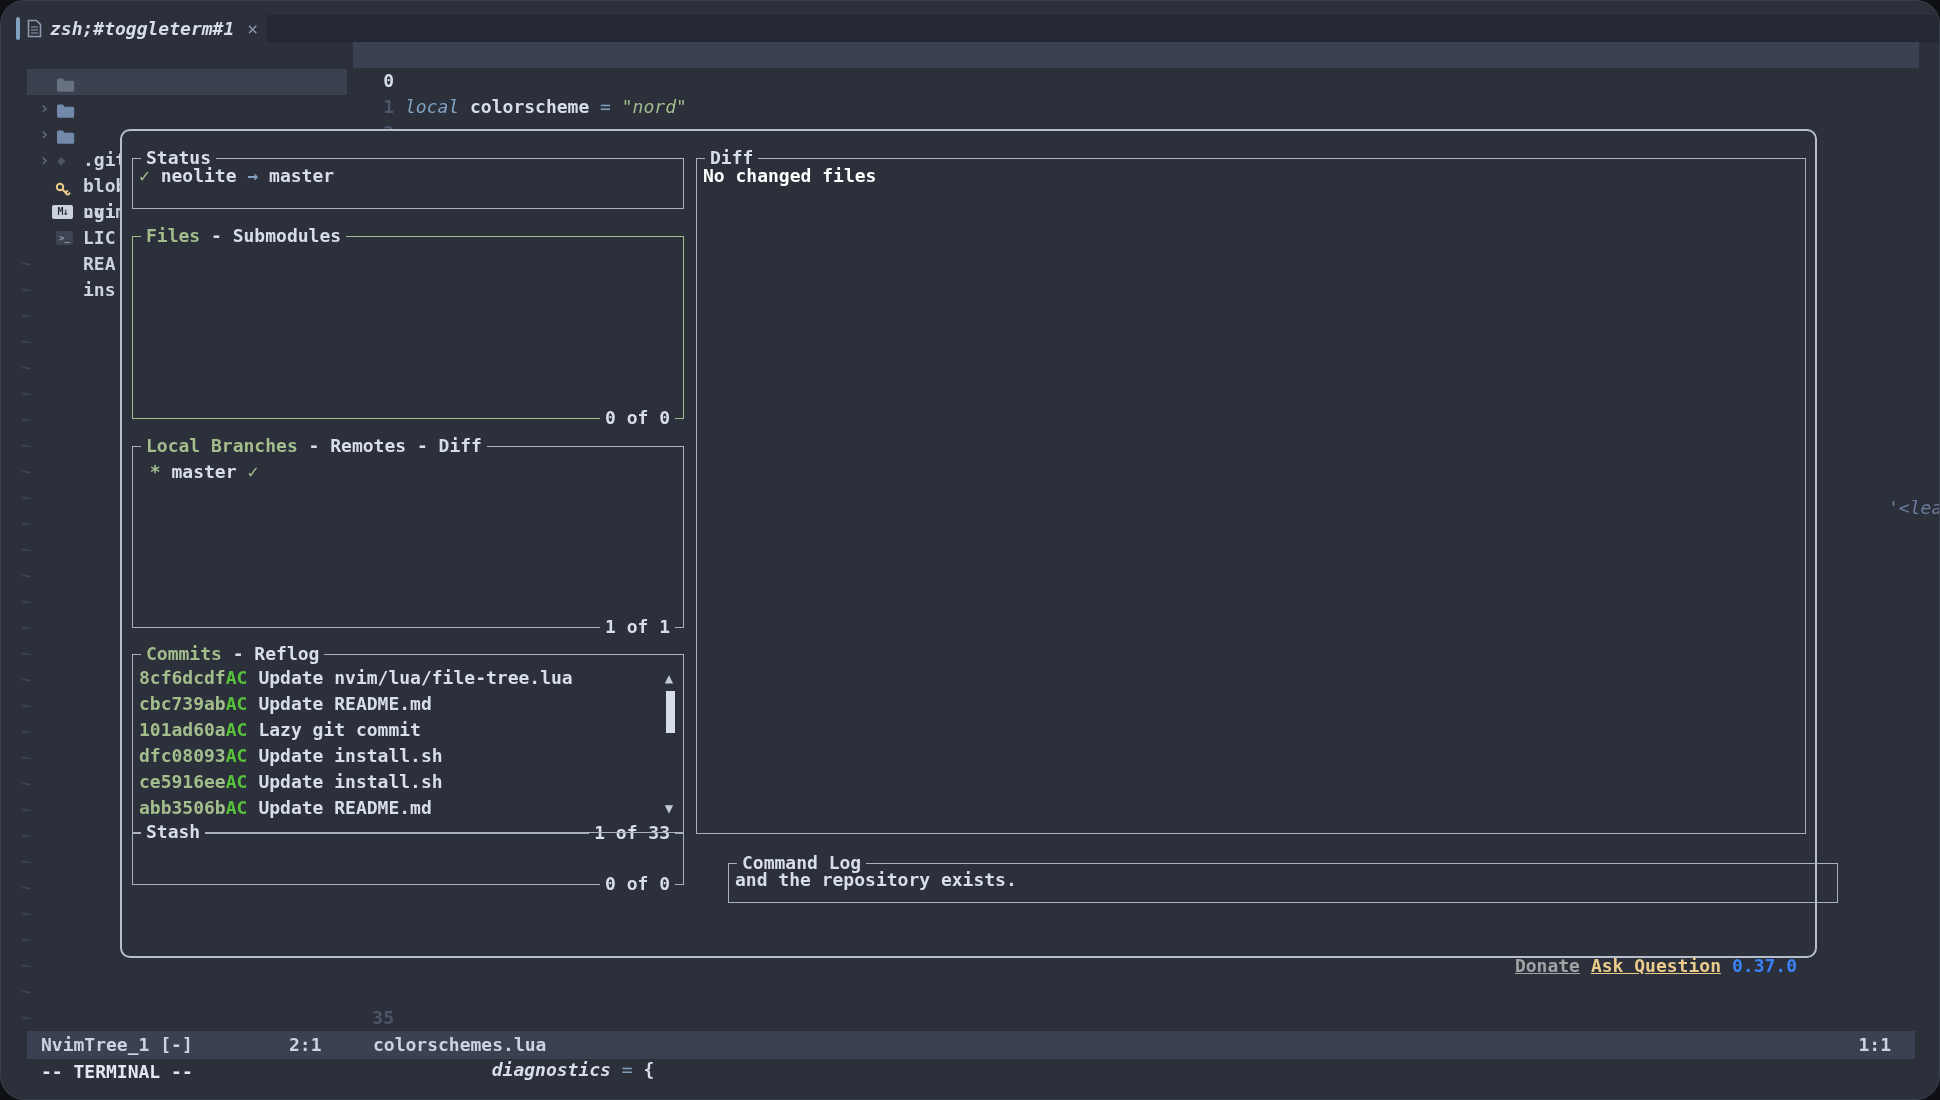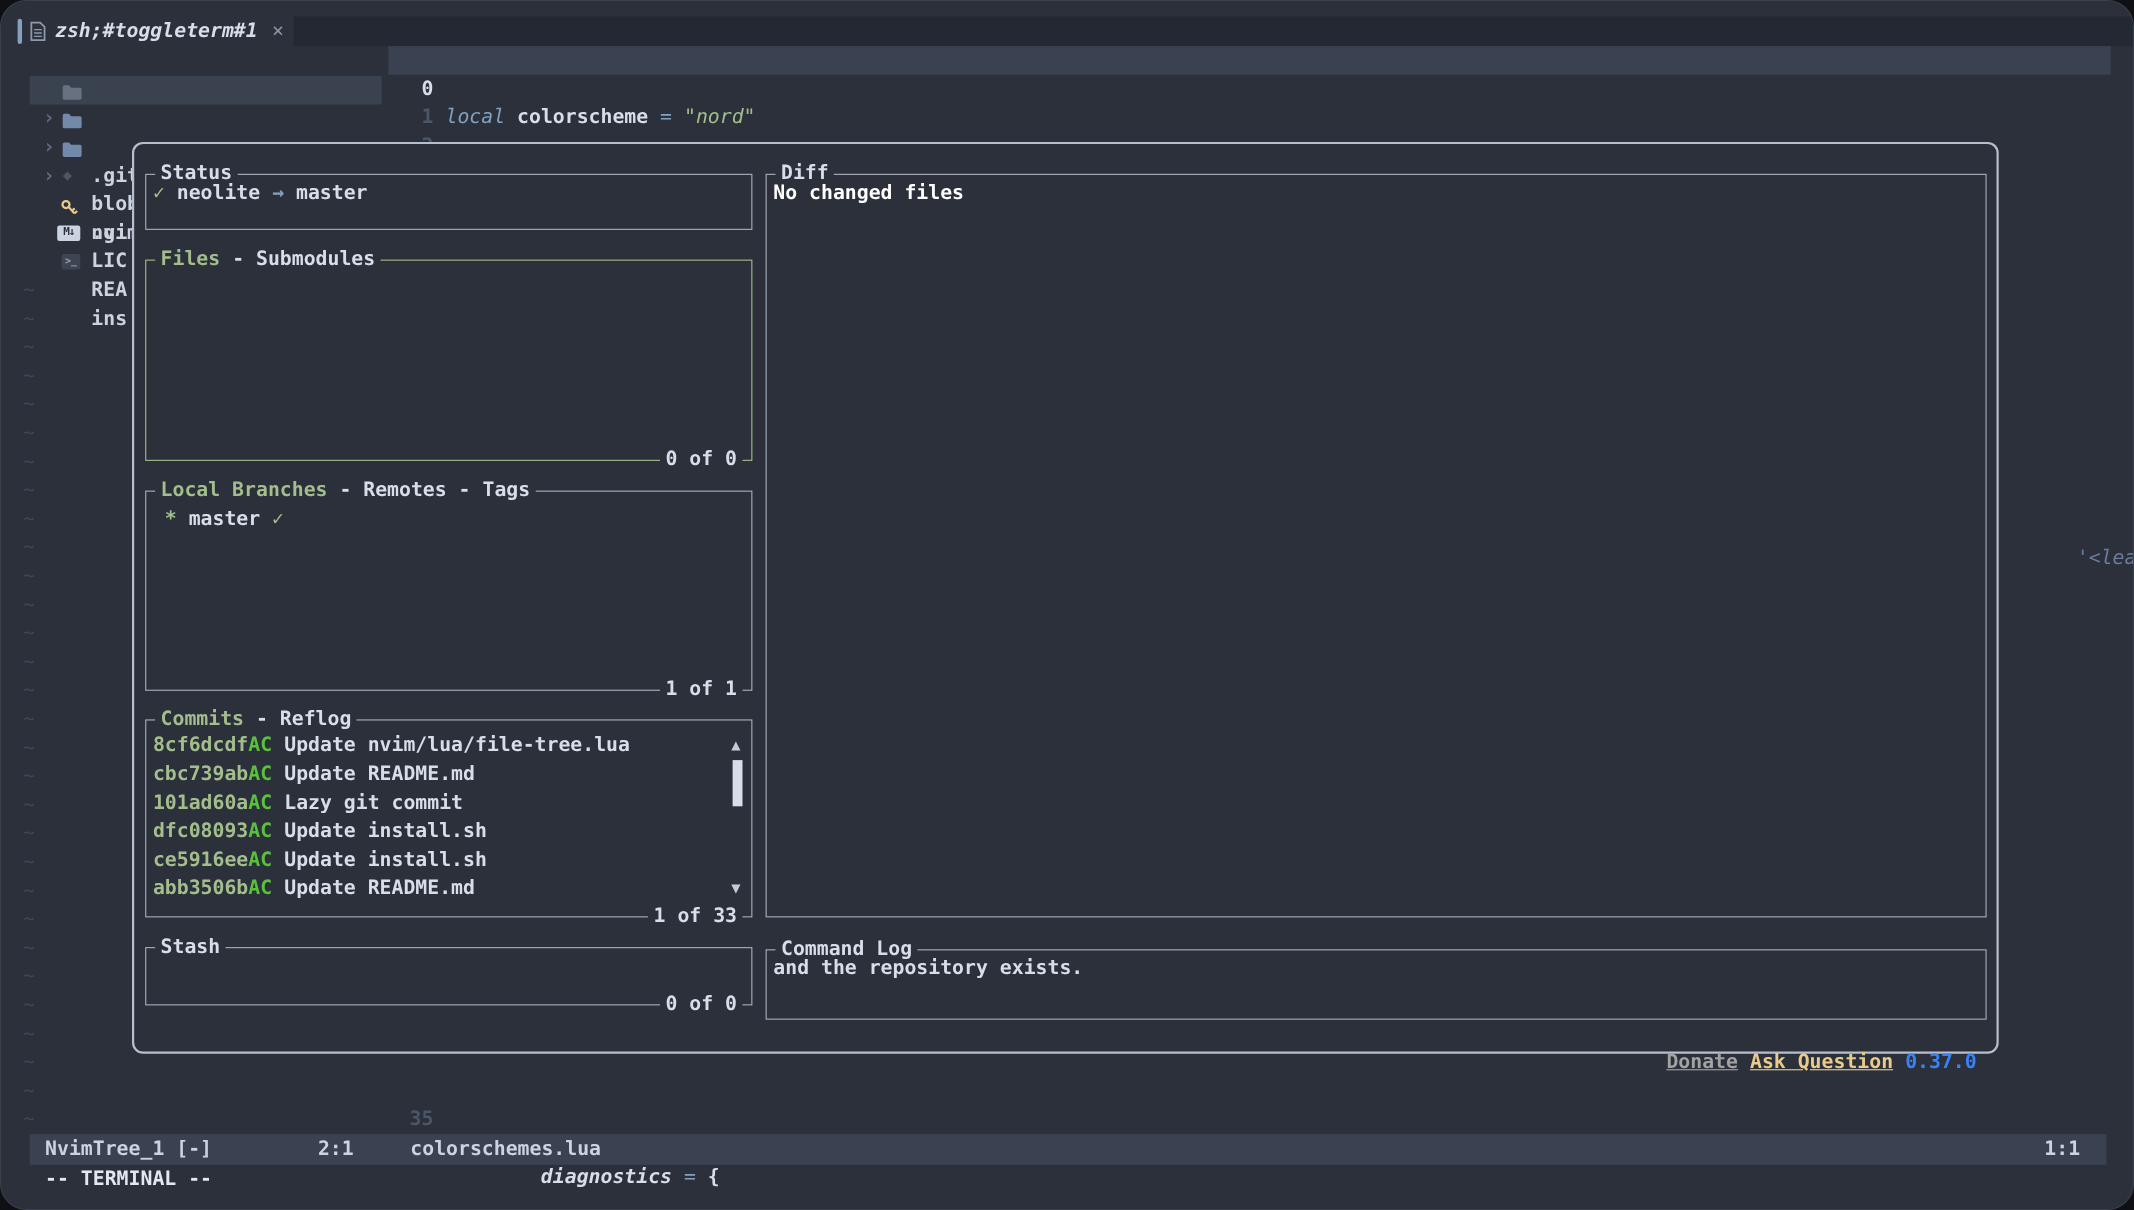--- a/index.html
+++ b/index.html
@@ -196,50 +196,50 @@
       <div class="p-title"><span class="tk-white">Status</span></div>
       <div class="prow" style="top:4px;"><span class="tk-green">✓</span><span class="tk-white"> neolite </span><span class="tk-blue">→</span><span class="tk-white"> master</span></div>
     </div>
 
     <div class="panel focused" style="left:10px;top:105px;width:552px;height:183px;">
       <div class="p-title"><span class="tk-green">Files</span><span class="tk-white"> - Submodules</span></div>
       <div class="p-count">0 of 0</div>
     </div>
 
     <div class="panel" style="left:10px;top:315px;width:552px;height:182px;">
-      <div class="p-title"><span class="tk-green">Local Branches</span><span class="tk-white"> - Remotes - Tags</span></div>
+      <div class="p-title"><span class="tk-green">Local Branches</span><span class="tk-white"> - Remotes - Diff</span></div>
       <div class="prow" style="top:12px;"><span class="tk-green"> * </span><span class="tk-white">master </span><span class="tk-green">✓</span></div>
       <div class="p-count">1 of 1</div>
     </div>
 
     <div class="panel" style="left:10px;top:523px;width:552px;height:180px;">
       <div class="p-title"><span class="tk-green">Commits</span><span class="tk-white"> - Reflog</span></div>
       <div class="prow" style="top:10px;"><span class="c-hash">8cf6dcdf</span><span class="c-flags">AC</span><span class="c-msg">Update nvim/lua/file-tree.lua</span></div>
       <div class="prow" style="top:36px;"><span class="c-hash">cbc739ab</span><span class="c-flags">AC</span><span class="c-msg">Update README.md</span></div>
       <div class="prow" style="top:62px;"><span class="c-hash">101ad60a</span><span class="c-flags">AC</span><span class="c-msg">Lazy git commit</span></div>
       <div class="prow" style="top:88px;"><span class="c-hash">dfc08093</span><span class="c-flags">AC</span><span class="c-msg">Update install.sh</span></div>
       <div class="prow" style="top:114px;"><span class="c-hash">ce5916ee</span><span class="c-flags">AC</span><span class="c-msg">Update install.sh</span></div>
       <div class="prow" style="top:140px;"><span class="c-hash">abb3506b</span><span class="c-flags">AC</span><span class="c-msg">Update README.md</span></div>
       <div class="sb-arrow" style="top:10px;">▲</div>
       <div class="sb-thumb"></div>
       <div class="sb-arrow" style="top:140px;">▼</div>
       <div class="p-count">1 of 33</div>
     </div>
 
-    <div class="panel" style="left:10px;top:730px;width:552px;height:53px;">
+    <div class="panel" style="left:10px;top:701px;width:552px;height:53px;">
       <div class="p-title"><span class="tk-white">Stash</span></div>
       <div class="p-count">0 of 0</div>
     </div>
 
     <div class="panel" style="left:574px;top:27px;width:1110px;height:676px;">
       <div class="p-title"><span class="tk-white">Diff</span></div>
       <div class="prow tk-ltblue" style="top:4px;">No changed files</div>
     </div>
 
-    <div class="panel" style="left:574px;top:732px;width:1110px;height:64px;">
+    <div class="panel" style="left:606px;top:732px;width:1110px;height:40px;">
       <div class="p-title"><span class="tk-white">Command Log</span></div>
       <div class="prow" style="top:3px;">and the repository exists.</div>
     </div>
 
     <div class="lg-links">
       <span class="lk-donate">Donate</span><span class="lk-ask">Ask Question</span><span class="lk-ver">0.37.0</span>
     </div>
   </div>
 
   <div class="statusline">

